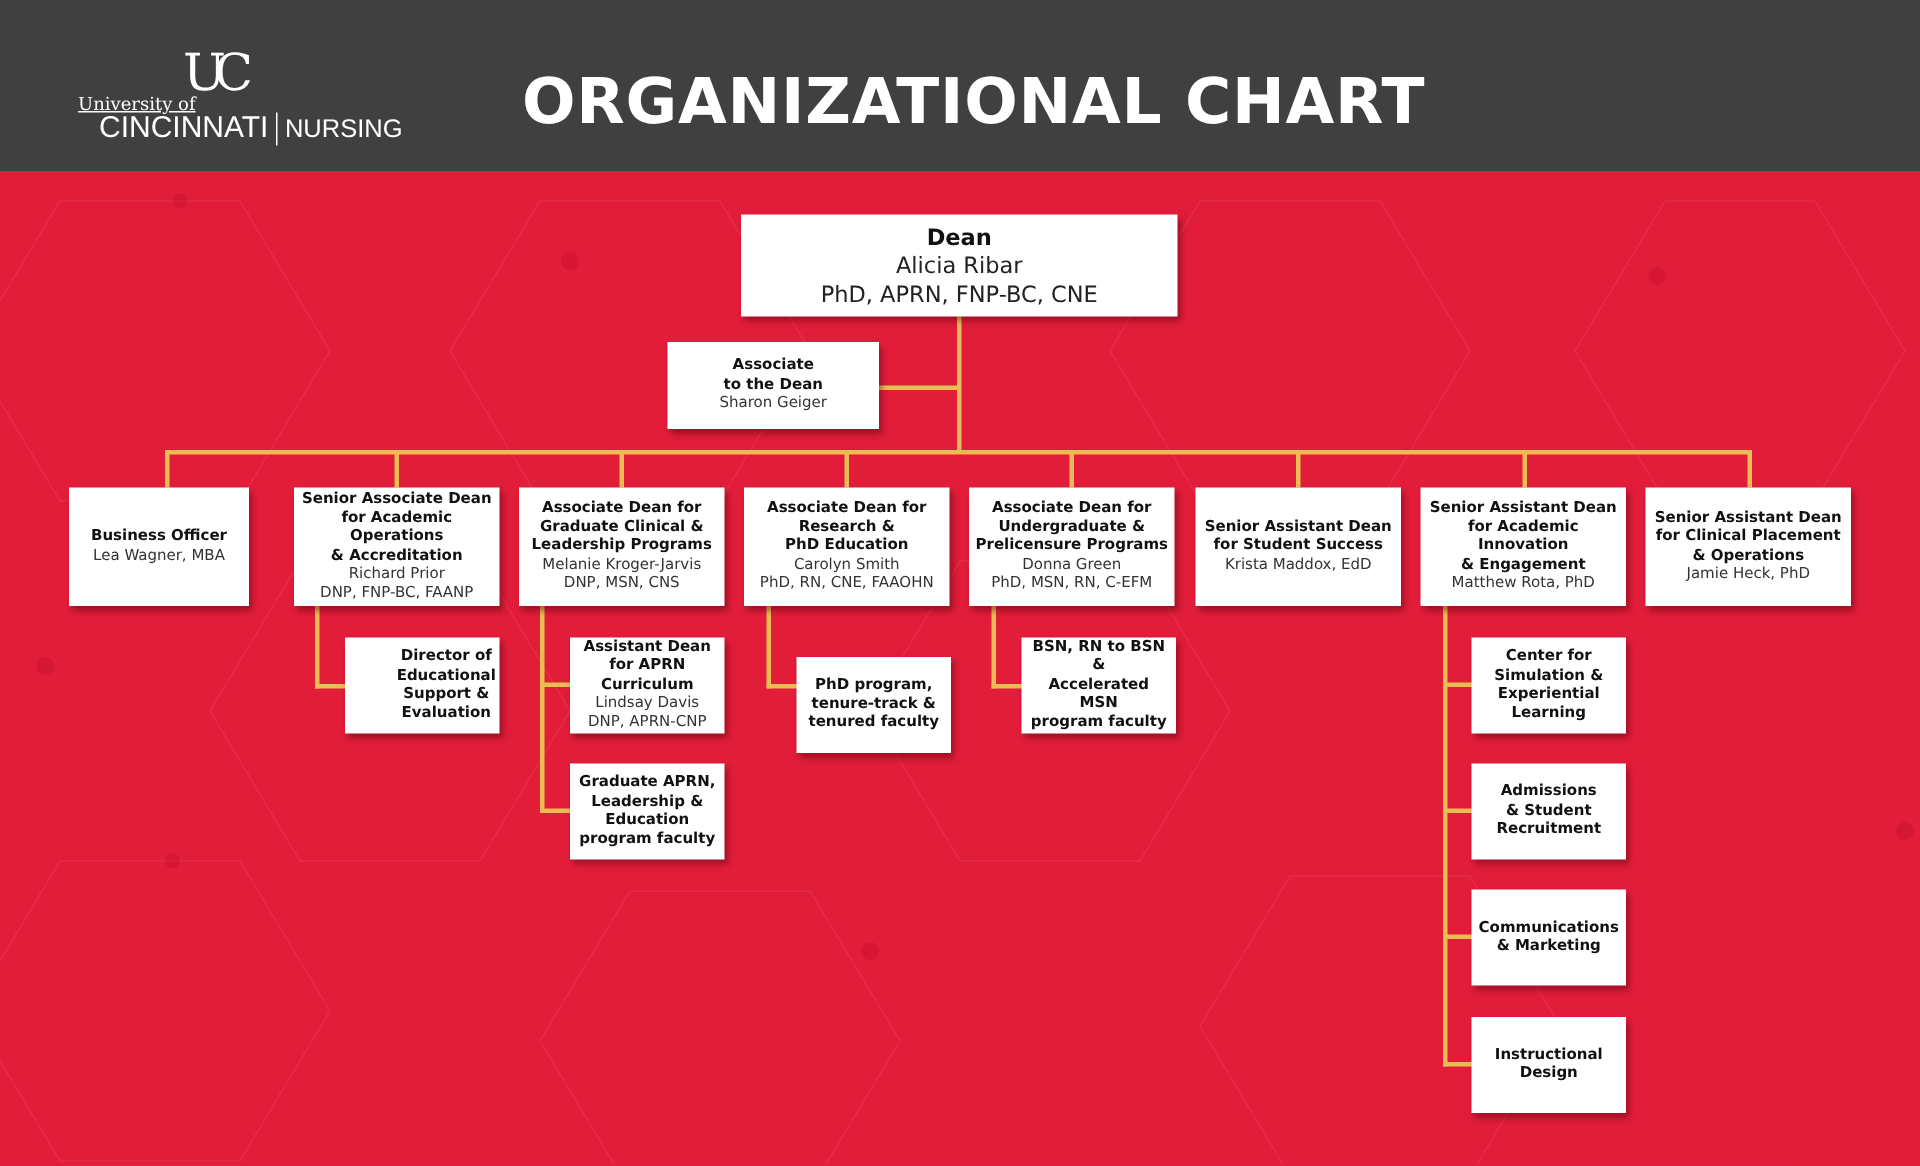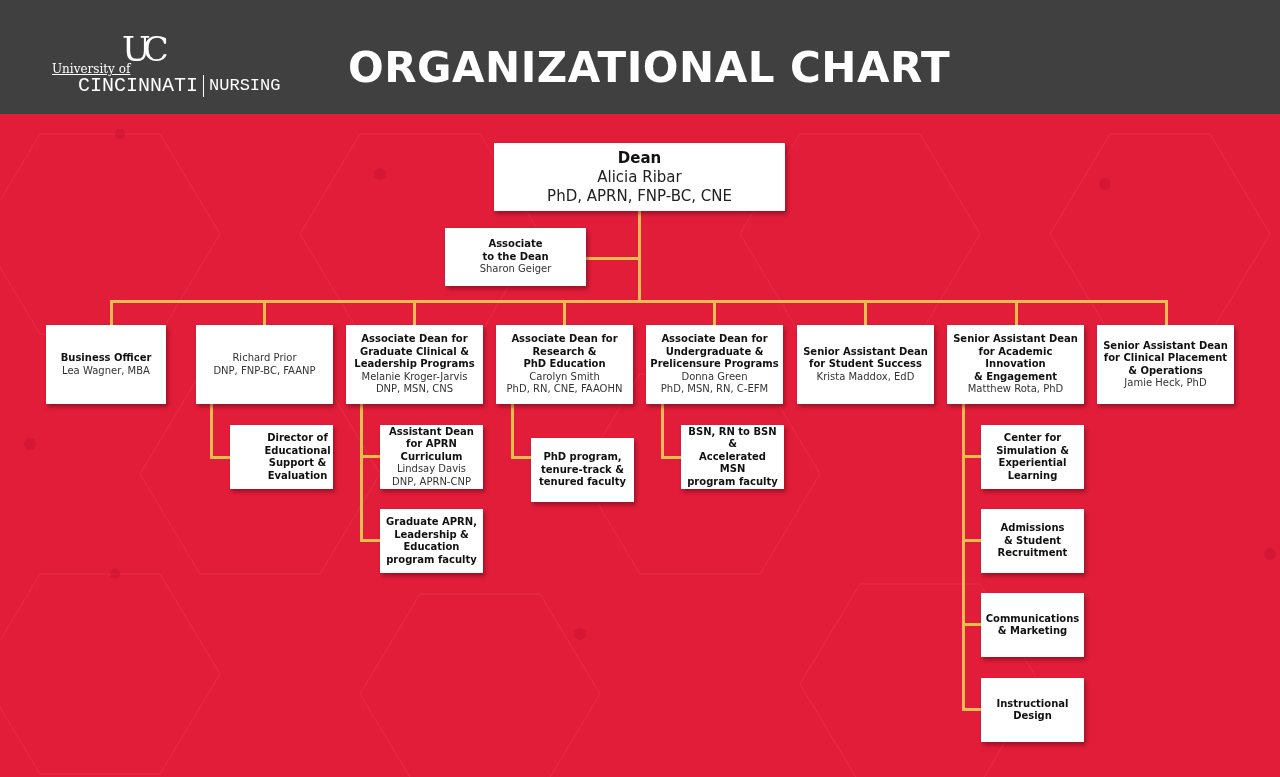--- a/index.html
+++ b/index.html
@@ -2,21 +2,21 @@
 <html><head>
 <meta charset="utf-8">
 <style>
   * { box-sizing: border-box; margin: 0; padding: 0; }
   html, body { width: 1280px; height: 777px; overflow: hidden; }
   body { font-family: "DejaVu Sans", sans-serif; background: #e11d3a; position: relative; }
   .header { position: absolute; left: 0; top: 0; width: 1280px; height: 114px; background: #404040; }
   .logo { position: absolute; left: 52px; top: 32px; color: #fff; }
   .logo-mark { position: absolute; left: 70px; top: 0; font-family: "DejaVu Serif", serif; font-size: 34px; line-height: 34px; letter-spacing: -8px; }
   .logo-uof { position: absolute; left: 0; top: 30px; font-family: "DejaVu Serif", serif; font-size: 12px; white-space: nowrap; text-decoration: underline; }
-  .logo-bottom { position: absolute; left: 26px; top: 42px; white-space: nowrap; font-family: Liberation Mono, monospace; font-size: 20px; display: flex; align-items: center; }
+  .logo-bottom { position: absolute; left: 14px; top: 42px; white-space: nowrap; font-family: Liberation Sans, sans-serif; font-size: 20px; display: flex; align-items: center; }
   .logo-bottom .bar { display: inline-block; width: 1px; height: 22px; background: #fff; margin: 0 5px; }
   .logo-bottom .nursing { font-size: 17px; }
   .title { position: absolute; left: 348px; top: 40px; color: #fff; font-family: "DejaVu Sans", sans-serif; font-weight: bold; font-size: 42px; letter-spacing: 0.5px; line-height: 56px; }
   .bg-pattern { position: absolute; left: 0; top: 114px; width: 1280px; height: 663px; }
   .line { position: absolute; background: #e8bd52; }
   .box { position: absolute; background: #fff; box-shadow: 2px 3px 4px rgba(80,0,10,0.45); display: flex; flex-direction: column; align-items: center; justify-content: center; text-align: center; color: #111; padding: 2px 4px; }
   .box .t { font-weight: bold; font-size: 10px; line-height: 12.5px; white-space: pre-line; }
   .box .n { font-size: 10px; line-height: 12.5px; color: #333; white-space: pre-line; }
   .dean .t { font-size: 15px; line-height: 19px; }
   .dean .n { font-size: 15px; line-height: 19px; color: #222; }
@@ -103,20 +103,23 @@
   <div class="t">Associate
 to the Dean</div>
   <div class="n">Sharon Geiger</div>
 </div>
 
 <div class="box" style="left:46px;top:325px;width:120px;height:79px;">
   <div class="t">Business Officer</div>
   <div class="n">Lea Wagner, MBA</div>
 </div>
 <div class="box" style="left:196px;top:325px;width:137px;height:79px;">
+  <div class="t">Senior Associate Dean
+for Academic  Operations
+&amp; Accreditation</div>
   <div class="n">Richard Prior
 DNP, FNP-BC, FAANP</div>
 </div>
 <div class="box" style="left:346px;top:325px;width:137px;height:79px;">
   <div class="t">Associate Dean for
 Graduate Clinical &amp;
 Leadership Programs</div>
   <div class="n">Melanie Kroger-Jarvis
 DNP, MSN, CNS</div>
 </div>

